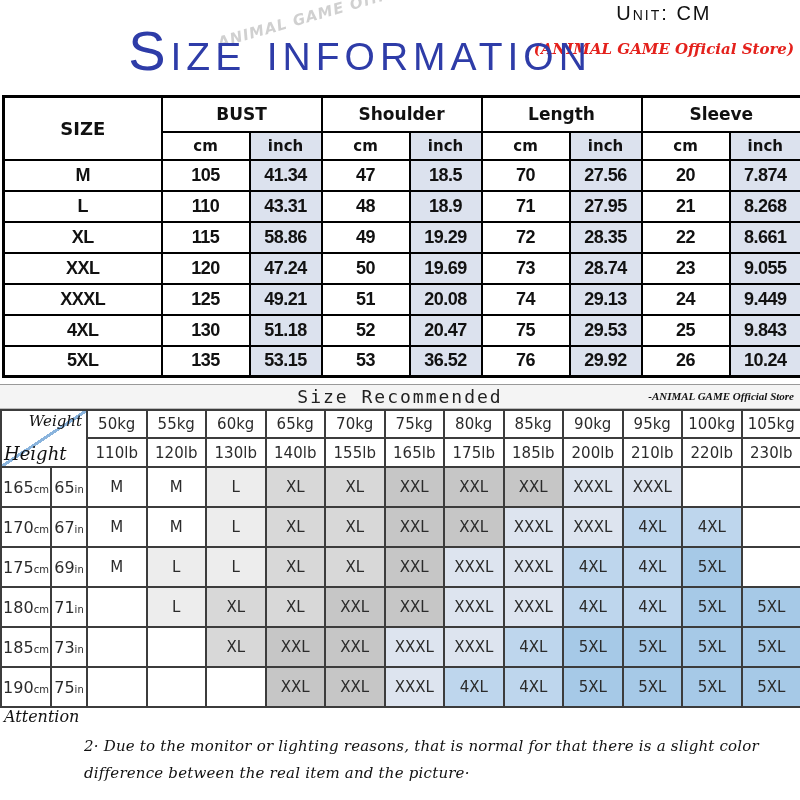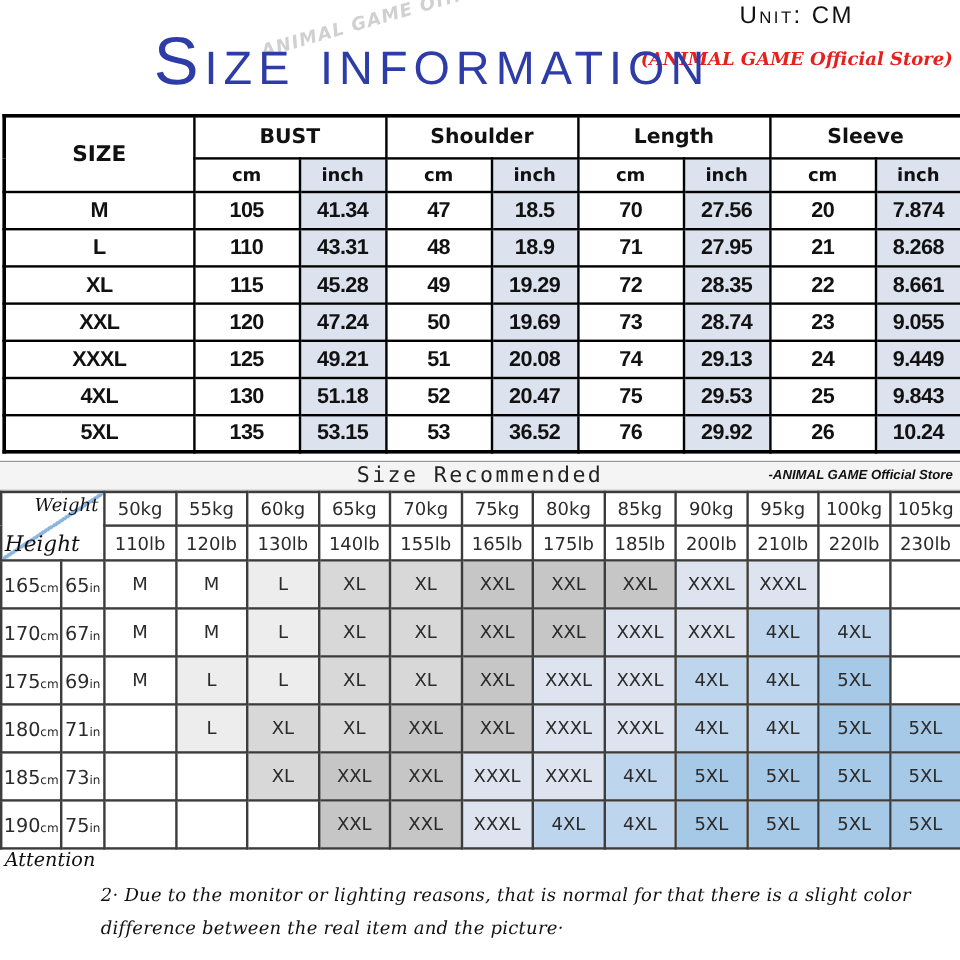--- a/index.html
+++ b/index.html
@@ -33,21 +33,21 @@
   .t1 td.corner { font-size:18px; font-weight:600; }
   .t1 td.shade { background:#dce2ee; }
   .t1 { border:3px solid #000; }
 
   
   .rec-bar { position:absolute; top:384px; left:0; width:800px; height:25px;
              background:#f4f4f4; border-top:1px solid #999; border-bottom:1px solid #bbb; z-index:2; }
   .rec-title { position:absolute; left:0; right:0; top:1px; text-align:center;
                font-family:"DejaVu Sans Mono", monospace; font-size:18px;
                letter-spacing:2px; color:#222; }
-  .rec-note { position:absolute; right:6px; top:5px; font-family:Liberation Sans, sans-serif;
+  .rec-note { position:absolute; right:6px; top:5px; font-family:Liberation Serif, serif;
               font-style:italic; font-weight:bold; font-size:11px; color:#111; }
   .t2 { position:absolute; top:409px; left:0; width:800px; z-index:2; }
   .t2 td { border:2px solid #3c3c3c; text-align:center; vertical-align:middle;
            background:#fff; color:#2b2b2b; overflow:hidden; }
   .t2 .kgrow td { height:28px; font-size:15px; font-weight:400; }
   .t2 .lbrow td { height:29px; font-size:15px; font-weight:500; }
   .t2 .drow td { height:40px; font-size:15px; }
   .t2 td.hcell { font-size:16px; }
   .t2 td.hcell .u { font-size:10px; }
   .t2 td.cornercell { position:relative; padding:0;
@@ -128,21 +128,21 @@
           <td>48</td>
           <td class="shade">18.9</td>
           <td>71</td>
           <td class="shade">27.95</td>
           <td>21</td>
           <td class="shade">8.268</td>
         </tr>
         <tr class="drow">
           <td>XL</td>
           <td>115</td>
-          <td class="shade">45.28</td>
+          <td class="shade">58.86</td>
           <td>49</td>
           <td class="shade">19.29</td>
           <td>72</td>
           <td class="shade">28.35</td>
           <td>22</td>
           <td class="shade">8.661</td>
         </tr>
         <tr class="drow">
           <td>XXL</td>
           <td>120</td>

